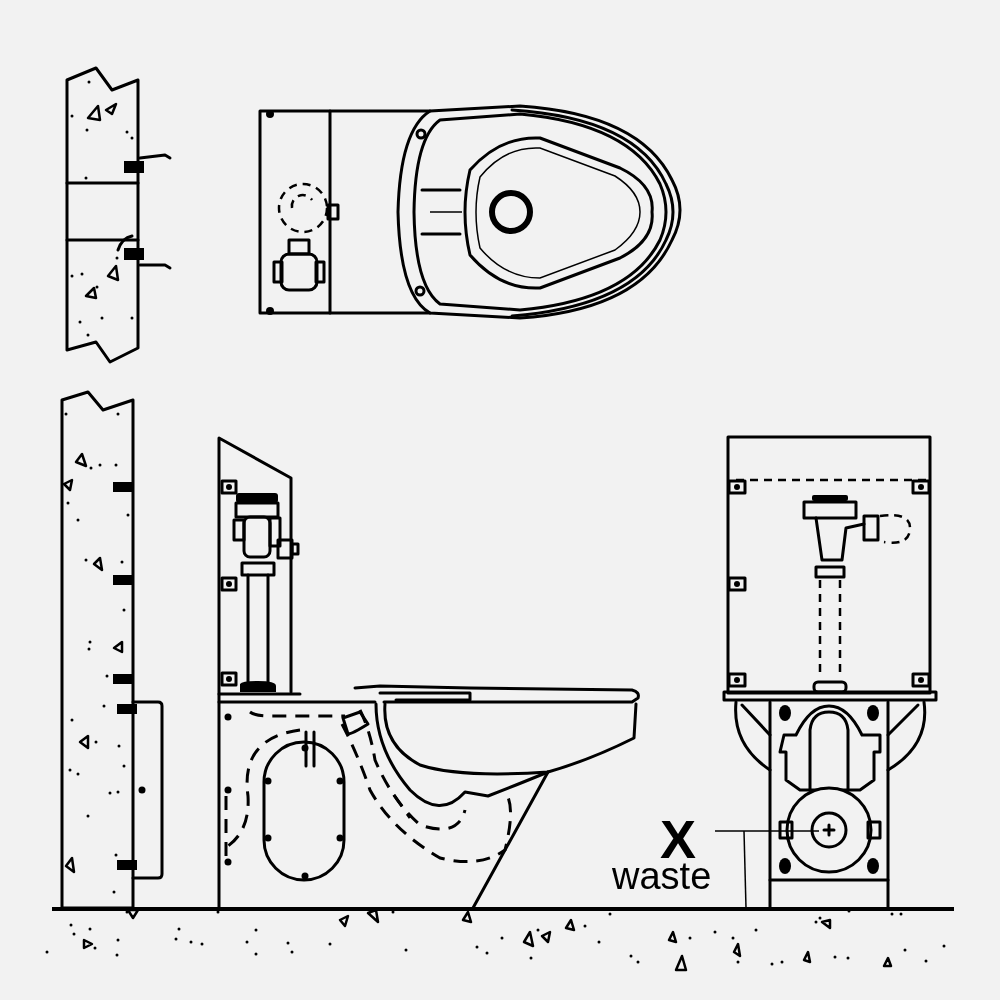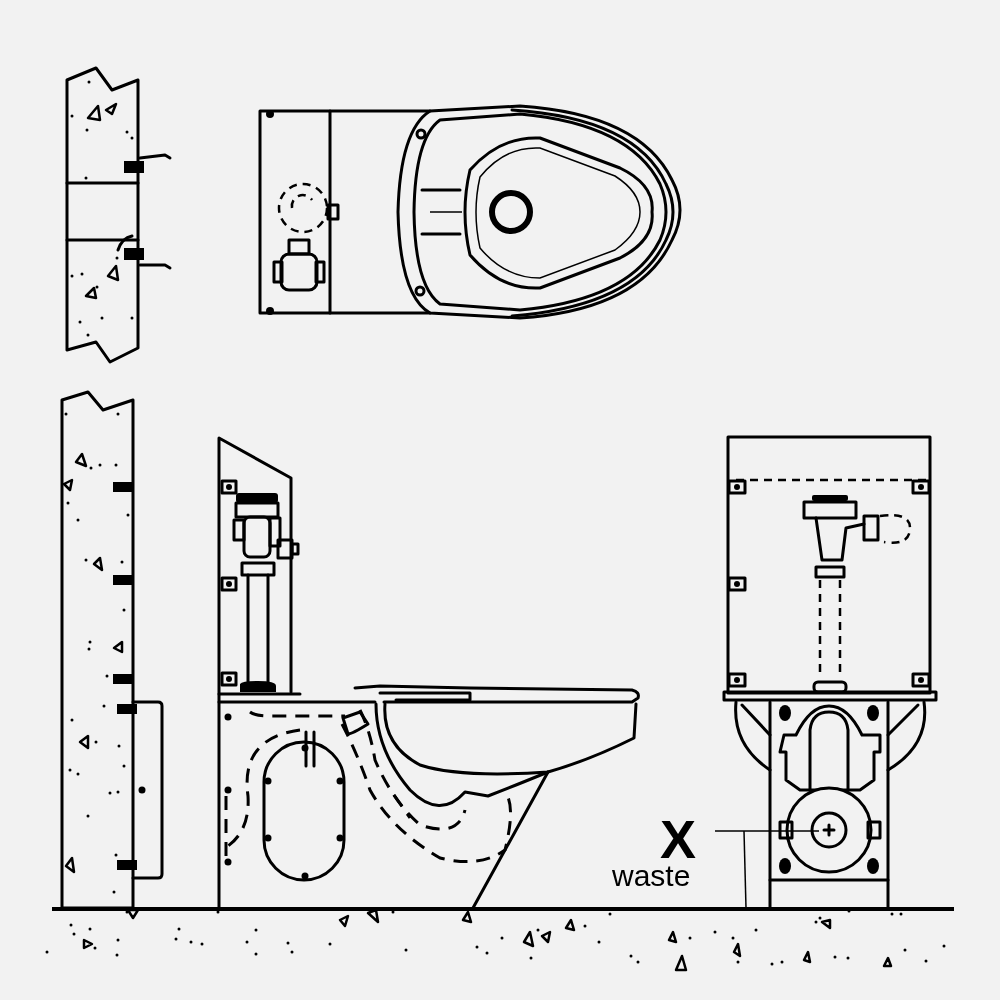--- a/index.html
+++ b/index.html
@@ -6,21 +6,21 @@
     body { width: 1000px; height: 1000px; overflow: hidden; position: relative; font-family: "Liberation Sans", sans-serif; }
     #canvas { position: absolute; left: 0; top: 0; width: 1000px; height: 1000px; }
     .ln { fill: none; stroke: #000; stroke-width: 3; stroke-linejoin: round; stroke-linecap: round; }
     .thin { fill: none; stroke: #000; stroke-width: 1.5; }
     .dash { fill: none; stroke: #000; stroke-width: 3; stroke-dasharray: 14 9; }
     .dashs { fill: none; stroke: #000; stroke-width: 2.5; stroke-dasharray: 8 6; }
     .fillw { fill: #f2f2f2; stroke: #000; stroke-width: 3; }
     .blk { fill: #000; }
     .tri { fill: none; stroke: #000; stroke-width: 2.5; stroke-linejoin: round; }
     .label-x { position: absolute; left: 660px; top: 812px; font-size: 54px; font-weight: bold; color: #000; line-height: 54px; }
-    .label-waste { position: absolute; left: 612px; top: 856px; font-size: 30px; color: #000; line-height: 40px; }
+    .label-waste { position: absolute; left: 612px; top: 856px; font-size: 38px; color: #000; line-height: 40px; }
   </style>
 </head>
 <body>
 
 <svg id="canvas" viewBox="0 0 1000 1000" xmlns="http://www.w3.org/2000/svg">
 
   <g>
     <path class="ln" d="M67,80 L96,68 L112,90 L138,80 L138,348 L110,362 L96,342 L67,350 Z" fill="#f2f2f2"></path>
     <line class="ln" x1="67" y1="183" x2="138" y2="183"></line>
     <line class="ln" x1="67" y1="240" x2="138" y2="240"></line>

